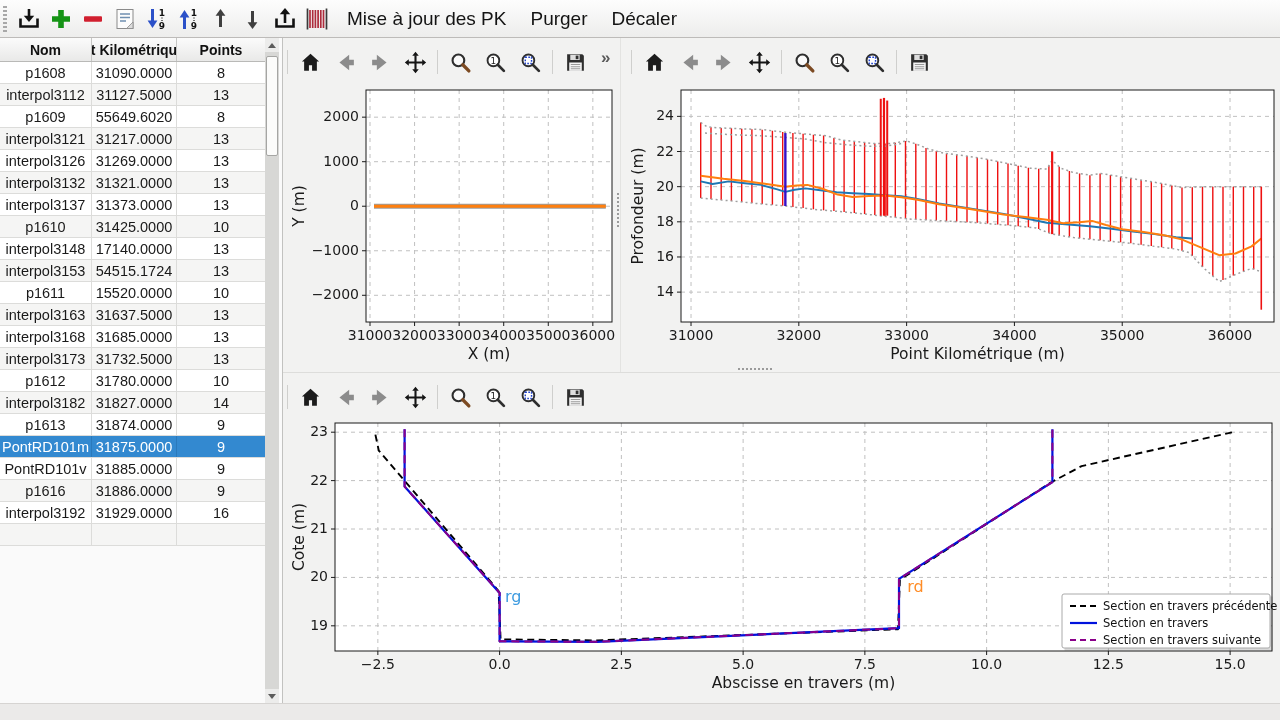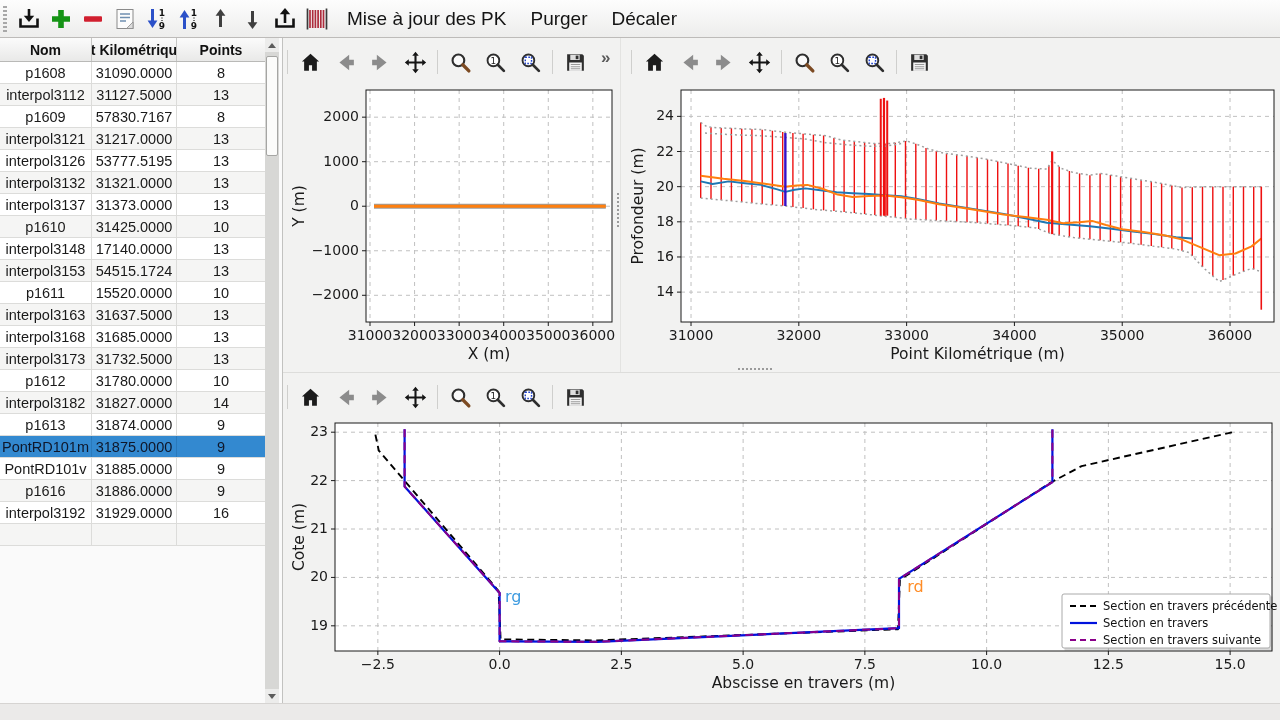--- a/index.html
+++ b/index.html
@@ -25,21 +25,21 @@
   .thead { position:absolute; left:0; top:0; width:266px; height:24px; display:grid;
     grid-template-columns:92px 85px 89px; background:linear-gradient(#fbfbfb,#e9e9e8);
     border-bottom:1px solid #b9b9b7; }
   .th { font-size:14px; font-weight:bold; color:#111; display:flex; align-items:center;
     justify-content:center; border-right:1px solid #c6c6c4; overflow:hidden; white-space:nowrap; }
   #tbody { position:absolute; left:0; top:24px; width:266px; height:641px; overflow:hidden; }
   .trow { display:grid; grid-template-columns:92px 85px 89px; height:22px;
     background:#fff; border-bottom:1px solid #dcdcda; }
   .trow:nth-child(even) { background:#f5f5f4; }
   .trow.selected { background:#3389d0; }
-  .trow.selected .td { color:#0f172a; border-right-color:#2a79bb; }
+  .trow.selected .td { color:#ffffff; border-right-color:#2a79bb; }
   .td { font-size:14.5px; color:#1a1a1a; display:flex; align-items:center;
     justify-content:center; border-right:1px solid #dcdcda; overflow:hidden; white-space:nowrap; }
   #vscroll { position:absolute; right:3px; top:0; width:14px; height:665px; background:#d7d7d5; }
   .sb-btn { position:absolute; left:0; width:14px; height:14px; background:#ececeb;
     display:flex; align-items:center; justify-content:center; }
   .sb-btn.up { top:0; } .sb-btn.down { bottom:0; }
   .tri-up { width:0; height:0; border-left:4px solid transparent; border-right:4px solid transparent;
     border-bottom:5px solid #5c5c5c; }
   .tri-down { width:0; height:0; border-left:4px solid transparent; border-right:4px solid transparent;
     border-top:5px solid #5c5c5c; }
@@ -163,31 +163,31 @@
           <div class="td">31090.0000</div>
           <div class="td">8</div>
         </div>
         <div class="trow">
           <div class="td">interpol3112</div>
           <div class="td">31127.5000</div>
           <div class="td">13</div>
         </div>
         <div class="trow">
           <div class="td">p1609</div>
-          <div class="td">57830.7167</div>
+          <div class="td">55649.6020</div>
           <div class="td">8</div>
         </div>
         <div class="trow">
           <div class="td">interpol3121</div>
           <div class="td">31217.0000</div>
           <div class="td">13</div>
         </div>
         <div class="trow">
           <div class="td">interpol3126</div>
-          <div class="td">53777.5195</div>
+          <div class="td">31269.0000</div>
           <div class="td">13</div>
         </div>
         <div class="trow">
           <div class="td">interpol3132</div>
           <div class="td">31321.0000</div>
           <div class="td">13</div>
         </div>
         <div class="trow">
           <div class="td">interpol3137</div>
           <div class="td">31373.0000</div>

